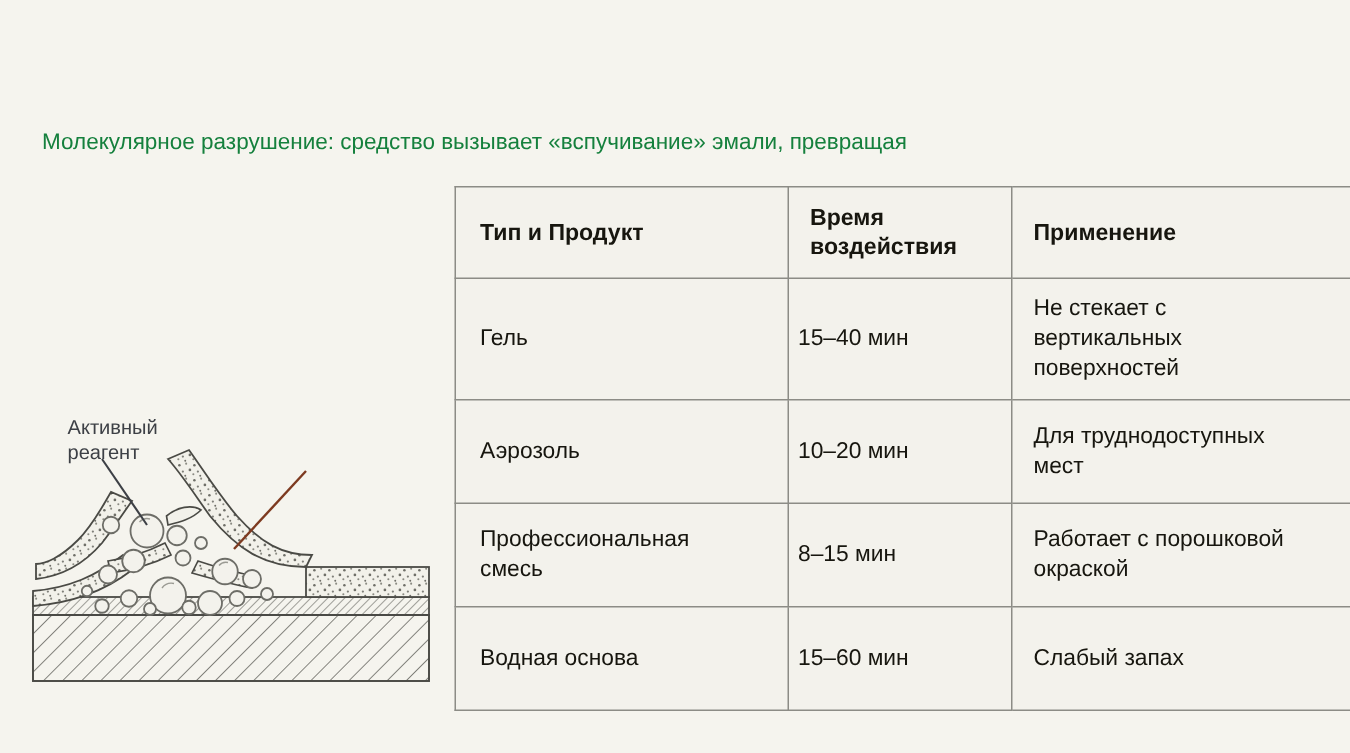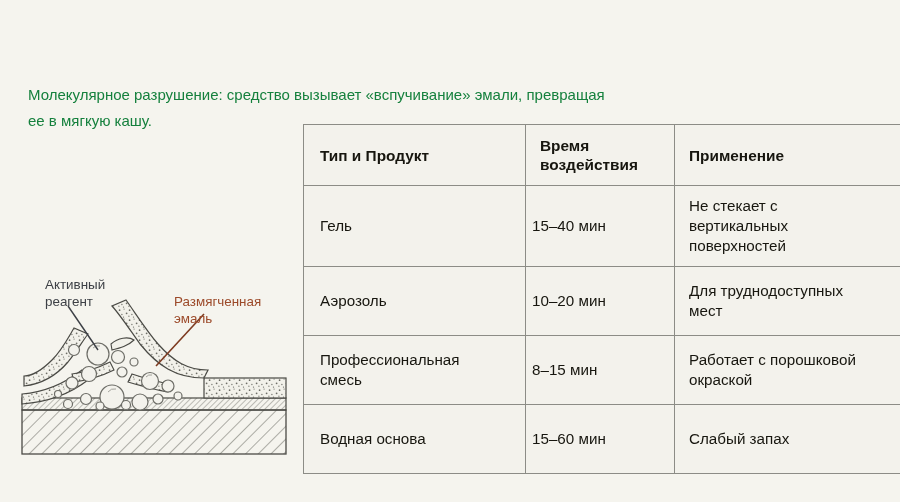--- a/index.html
+++ b/index.html
@@ -110,21 +110,20 @@
   }
 </style>
 </head>
 <body>
 
 <div id="slide">
 
 
   <div class="subtitle">
     <span>Молекулярное разрушение: средство вызывает «вспучивание» эмали, превращая</span>
-    <span class="l2">ее в мягкую кашу.</span>
   </div>
 
   <div class="illus">
     <svg width="292" height="216" viewBox="0 0 292 216" xmlns="http://www.w3.org/2000/svg">
       <defs>
         <pattern id="hatchMetal" width="9" height="9" patternTransform="rotate(45)" patternUnits="userSpaceOnUse">
           <line x1="0" y1="0" x2="0" y2="9" stroke="#6d6d67" stroke-width="1.1"></line>
         </pattern>
         <pattern id="hatchPrimer" width="4" height="4" patternTransform="rotate(45)" patternUnits="userSpaceOnUse">
           <line x1="0" y1="0" x2="0" y2="4" stroke="#73736d" stroke-width="0.9"></line>
@@ -204,24 +203,20 @@
       <g>
         <line x1="196" y1="56" x2="148" y2="108" stroke="#7d3a20" stroke-width="1.6"></line>
       </g>
     </svg>
   </div>
 
   <div class="lbl lbl-reagent">
     <div>Активный</div>
     <div>реагент</div>
   </div>
-  <div class="lbl lbl-enamel">
-    <div>Размягченная</div>
-    <div>эмаль</div>
-  </div>
 
   <div class="tbl-wrap">
     <table class="spec">
       <tbody>
         <tr class="head">
           <td class="c-type">Тип и Продукт</td>
           <td class="c-time">
             <div>Время</div>
             <div>воздействия</div>
           </td>

